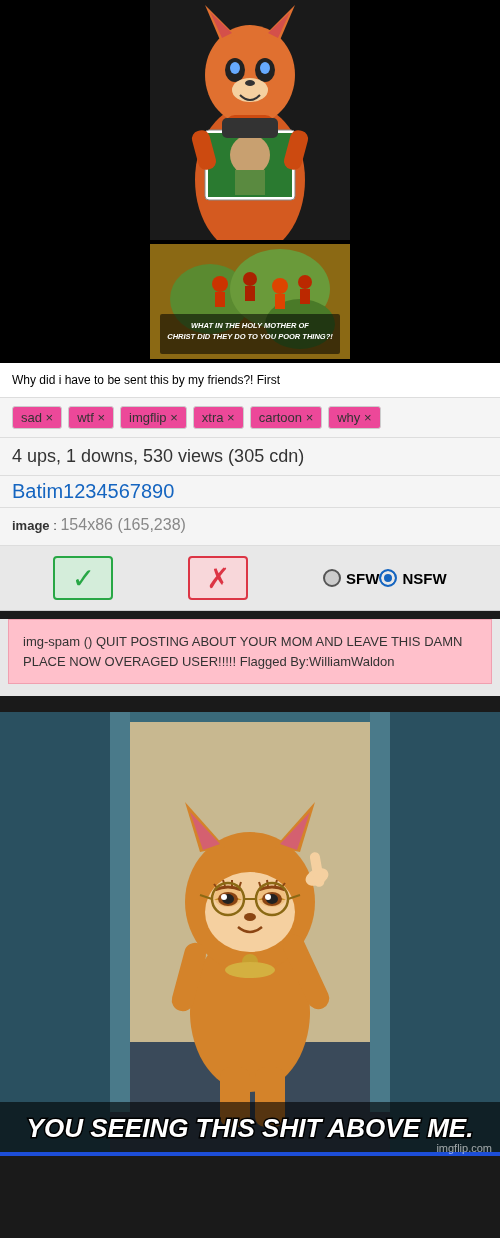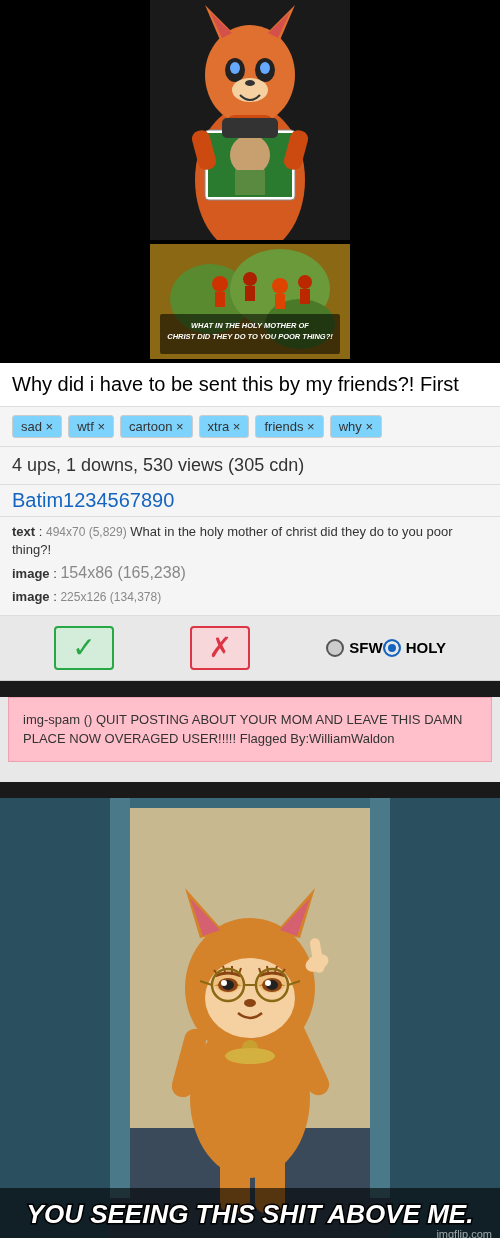--- a/index.html
+++ b/index.html
@@ -15,36 +15,36 @@
       width: 500px;
       background: #000;
       display: flex;
       flex-direction: column;
       align-items: center;
     }
 
     .title-bar {
       background: #ffffff;
       padding: 10px 12px;
-      font-size: 20px;
+      font-size: 12px;
       font-weight: normal;
       border-bottom: 1px solid #ddd;
     }
 
     .tags-section {
       background: #f5f5f5;
       padding: 8px 12px;
       display: flex;
       flex-wrap: wrap;
       gap: 6px;
       border-bottom: 1px solid #ddd;
     }
 
     .tag {
-      background: #7dd3fc;
+      background: #ec4899;
       border: 1px solid #ccc;
       border-radius: 3px;
       padding: 3px 8px;
       font-size: 13px;
       color: #333;
     }
 
     .stats-row {
       background: #f5f5f5;
       padding: 8px 12px;
@@ -155,21 +155,21 @@
 
     .radio-circle.selected {
       border: 2px solid #1565c0;
       background: #1565c0;
       box-shadow: inset 0 0 0 3px #e8e8e8;
     }
 
     .flag-box {
       background: #ffc0cb;
       padding: 12px 14px;
-      margin: 16px 0;
+      margin: 8px 0;
       font-size: 13px;
       color: #333;
       line-height: 1.5;
       border: 1px solid #f0a0b0;
     }
   </style>
 </head>
 <body>
 
 <div class="top-image-section">
@@ -238,69 +238,57 @@
   </div>
 </div>
 
 <div class="title-bar">
   <span>Why did i have to be sent this by my friends?! First</span>
 </div>
 
 <div class="tags-section">
   <span class="tag">sad ×</span>
   <span class="tag">wtf ×</span>
+  <span class="tag">imgflip ×</span>
+  <span class="tag">xtra ×</span>
   <span class="tag">cartoon ×</span>
-  <span class="tag">xtra ×</span>
-  <span class="tag">friends ×</span>
   <span class="tag">why ×</span>
 </div>
 
 <div class="stats-row">
   <span>4 ups, 1 downs, 530 views (305 cdn)</span>
 </div>
 
 <div class="username-row">
   <a class="username-link">Batim1234567890</a>
 </div>
 
 <div class="meta-section">
-  <div class="meta-line">
-    <span class="label" style="font-weight:bold;">text</span>
-    <span>: </span>
-    <span class="count" style="color:#888; font-size:12px;">494x70 (5,829)</span>
-    <span> </span>
-    <span>What in the holy mother of christ did they do to you poor thing?!</span>
-  </div>
   <div class="meta-line">
     <span style="font-weight:bold;">image</span>
     <span>: </span>
     <span style="color:#888; font-size:16px;">154x86 (165,238)</span>
-  </div>
-  <div class="meta-line">
-    <span style="font-weight:bold;">image</span>
-    <span>: </span>
-    <span style="color:#888; font-size:12px;">225x126 (134,378)</span>
   </div>
 </div>
 
 <div class="action-bar">
   <div class="check-btn">
     <span>✓</span>
   </div>
   <div class="x-btn">
     <span>✗</span>
   </div>
   <div class="radio-group">
     <label class="radio-option">
       <span class="radio-circle"></span>
       <span>SFW</span>
     </label>
     <label class="radio-option">
       <span class="radio-circle selected"></span>
-      <span>HOLY</span>
+      <span>NSFW</span>
     </label>
   </div>
 </div>
 
 <div style="padding: 0 8px 4px 8px; background:#e8e8e8;">
   <div class="flag-box">
     <span>img-spam () QUIT POSTING ABOUT YOUR MOM AND LEAVE THIS DAMN PLACE NOW OVERAGED USER!!!!! Flagged By:WilliamWaldon</span>
   </div>
 </div>
 

